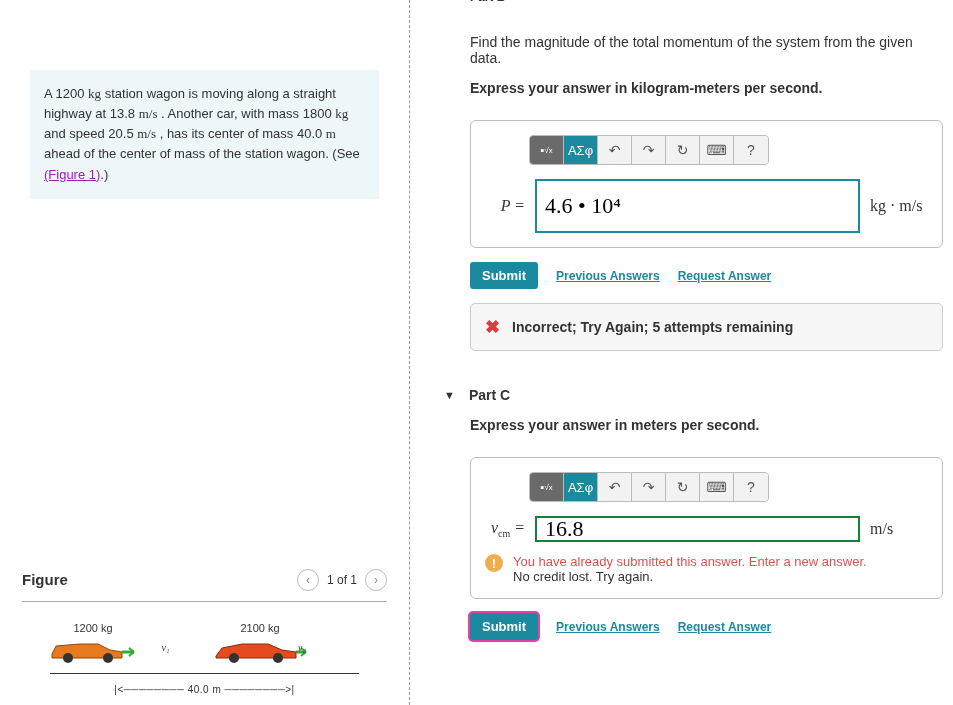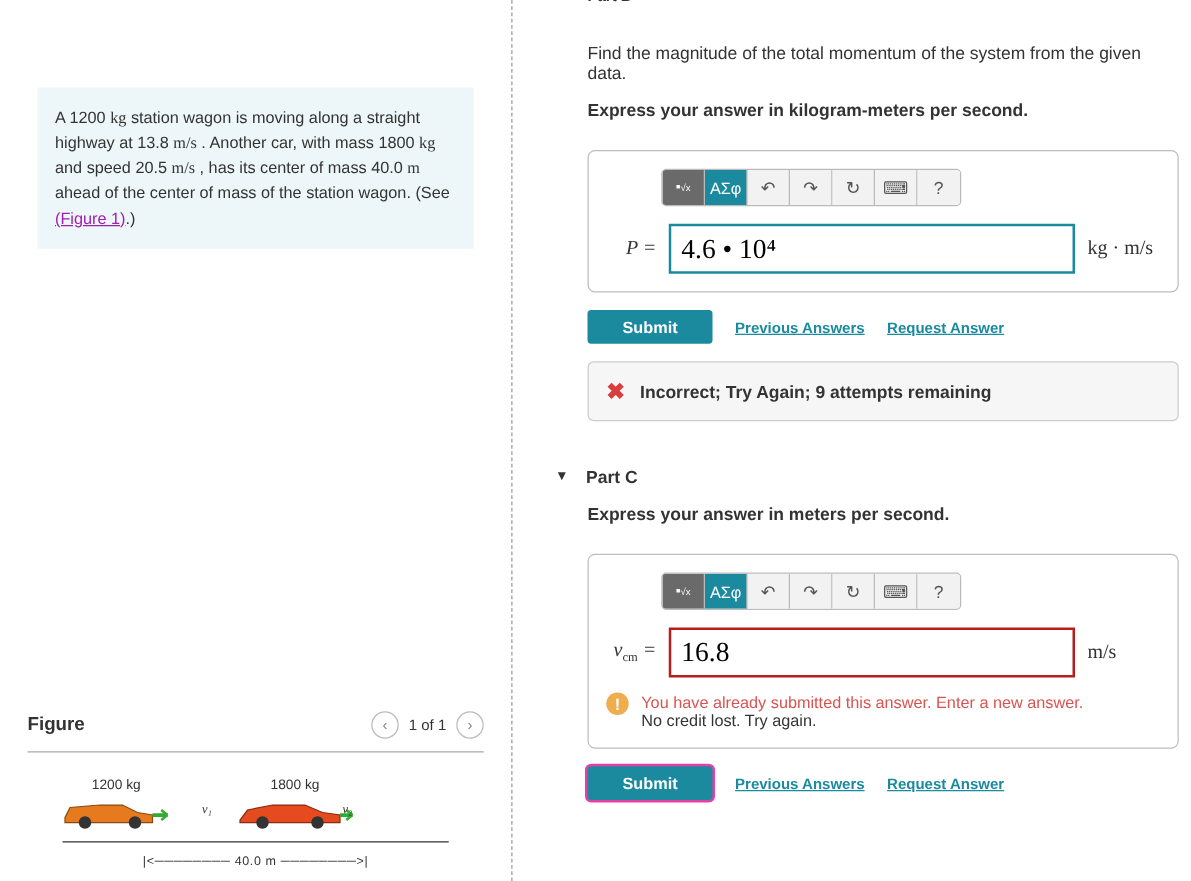--- a/index.html
+++ b/index.html
@@ -36,21 +36,21 @@
     border-bottom: 1px solid #aaa; padding-bottom: 10px;
   }
   .figure-title { font-size: 15px; font-weight: bold; }
   .pager { display: flex; align-items: center; gap: 8px; font-size: 12px; }
   .pager-btn {
     width: 22px; height: 22px; border: 1px solid #bbb; border-radius: 50%;
     display: flex; align-items: center; justify-content: center;
     color: #888; font-size: 12px; background:#fff;
   }
   .figure-img { margin-top: 20px; padding: 0 28px; font-size: 10px; }
-  .car-row { display:flex; align-items:flex-end; gap:52px; }
+  .car-row { display:flex; align-items:flex-end; gap:76px; }
   .car-block { text-align:center; }
   .car-label { font-size:11px; margin-bottom:2px; }
   .car-svg { display:block; }
   .road { border-bottom:1px solid #333; margin-top:-2px; }
   .measure { text-align:center; font-size:10px; margin-top:10px; letter-spacing:0.5px;}
   
   .part-section { margin-top: 12px; }
   .part-truncated { font-size:12px; font-weight:bold; color:#333; padding-left:26px; margin-top:-4px; overflow:hidden; height:10px; }
   .part-indent { margin-left: 26px; }
   .question { margin-top: 28px; font-size: 14px; }
@@ -68,31 +68,31 @@
     width: 34px; height: 28px; display:flex; align-items:center; justify-content:center;
     border-right:1px solid #bbb; font-size:14px; color:#555; background:#f2f2f2;
   }
   .tool:last-child { border-right:none; }
   .tool.greek { background:#1b8a9e; color:#fff; font-size:13px; }
   .tool.template { background:#6a6a6a; color:#fff; font-size:11px; }
   .eq-row { display:flex; align-items:center; gap:10px; }
   .eq-label { font-style: italic; font-family: "Times New Roman", serif; font-size:16px; min-width:40px; text-align:right;}
   .eq-label sub { font-style: normal; font-size: 10px; }
   .answer-input {
-    flex:1; height: 40px; border:2px solid #1b8a9e;
+    flex:1; height: 54px; border:2px solid #1b8a9e;
     font-family:"Times New Roman",serif; font-size:22px; padding:0 8px;
   }
   .answer-input-green {
-    flex:1; height: 40px; border:2px solid #b91c1c;
+    flex:1; height: 26px; border:2px solid #15803d;
     font-family:"Times New Roman",serif; font-size:22px; padding:0 8px;
   }
   .units { font-family:"Times New Roman", serif; font-size:16px; min-width:58px;}
   .btn-row { margin-top: 14px; display:flex; align-items:center; gap:18px;}
   .submit-btn {
-    background:#1b8a9e; color:#fff; border:none; padding:6px 28px;
+    background:#1b8a9e; color:#fff; border:none; padding:6px 12px;
     font-size:13px; font-weight:bold; border-radius:3px;
   }
   .submit-btn.outlined { box-shadow: 0 0 0 2px #e83ea8; }
   .link { color:#1b8a9e; font-weight:bold; text-decoration:underline; font-size:12px;}
   .feedback-box {
     border:1px solid #ccc; border-radius:5px; padding:12px 14px;
     margin-top:14px; display:flex; align-items:center; gap:12px;
     font-weight:bold; font-size:14px; background:#f6f6f6;
   }
   .x-icon { color:#d93d3d; font-size:18px; font-weight:bold;}
@@ -140,21 +140,21 @@
           <svg class="car-svg" width="86" height="28" viewBox="0 0 86 28">
             <path d="M2 18 L6 10 L30 8 L48 8 L60 14 L72 16 L72 22 L2 22 Z" fill="#e67a1f" stroke="#8a4a10"></path>
             <circle cx="18" cy="22" r="5" fill="#333"></circle>
               <circle cx="58" cy="22" r="5" fill="#333"></circle>
             <path d="M72 16 L84 16" stroke="#3a3" stroke-width="3"></path>
               <path d="M84 16 L79 12 M84 16 L79 20" stroke="#3a3" stroke-width="2"></path>
           </svg>
           <span style="position:relative; left:56px; top:-22px; font-style:italic; font-family:Liberation Serif, serif;margin-left:33px;">v₁</span>
         </div>
         <div class="car-block">
-          <div class="car-label">1800 kg</div>
+          <div class="car-label">2100 kg</div>
           <svg class="car-svg" width="96" height="28" viewBox="0 0 96 28">
             <path d="M4 20 L10 12 L30 8 L56 8 L70 14 L84 16 L84 22 L4 22 Z" fill="#e64a1f" stroke="#8a2a10"></path>
             <circle cx="22" cy="22" r="5" fill="#333"></circle>
               <circle cx="66" cy="22" r="5" fill="#333"></circle>
             <path d="M84 16 L94 16" stroke="#3a3" stroke-width="3"></path>
               <path d="M94 16 L89 12 M94 16 L89 20" stroke="#3a3" stroke-width="2"></path>
           </svg>
           <span style="position:relative; left:42px; top:-22px; font-style:italic; font-family:serif;">v₂</span>
         </div>
       </div>
@@ -190,21 +190,21 @@
     </div>
 
     <div class="btn-row">
       <button class="submit-btn">Submit</button>
       <a class="link" href="#">Previous Answers</a>
       <a class="link" href="#">Request Answer</a>
     </div>
 
     <div class="feedback-box">
       <span class="x-icon">✖</span>
-      <span>Incorrect; Try Again; 9 attempts remaining</span>
+      <span>Incorrect; Try Again; 5 attempts remaining</span>
     </div>
   </div>
 
   <div class="part-header">
     <span class="caret">▼</span>
     <span>Part C</span>
   </div>
 
   <div class="part-indent part-section">
     <div class="instruction">Express your answer in meters per second.</div>

